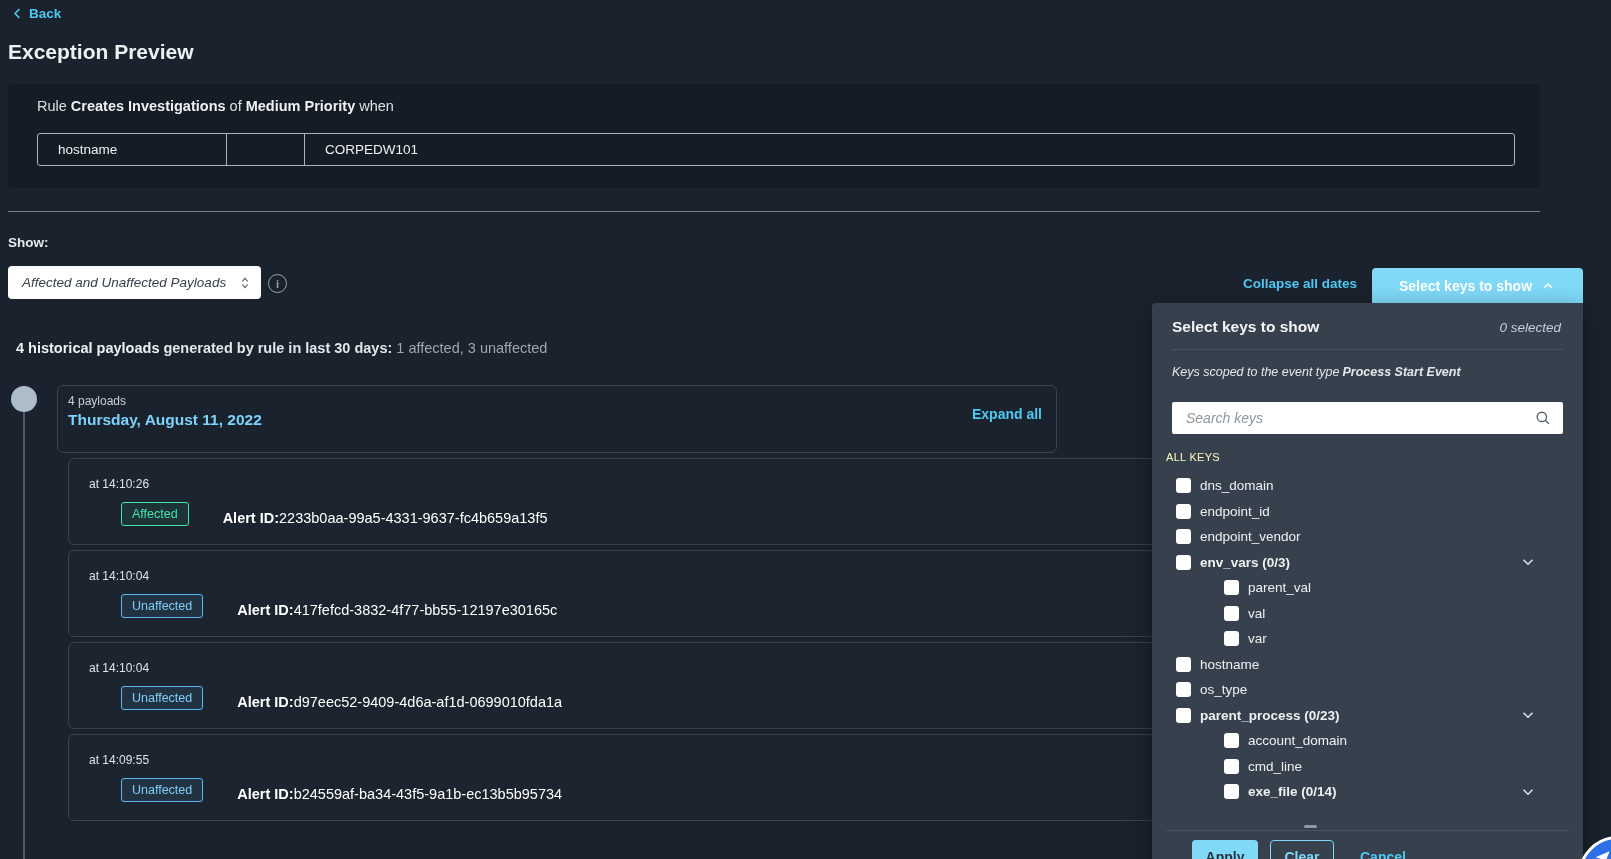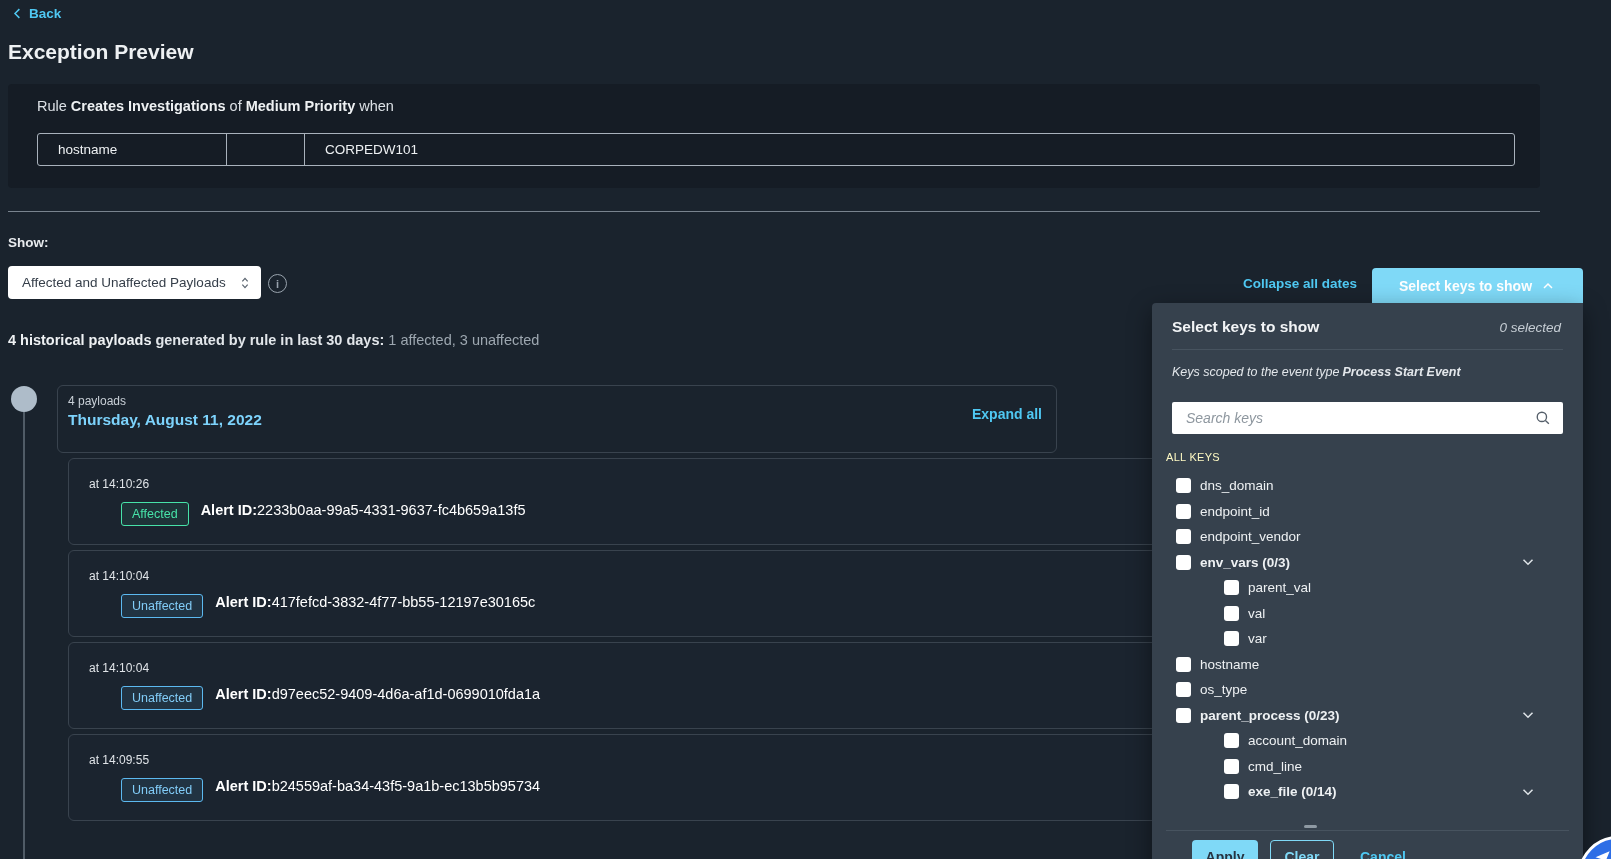--- a/index.html
+++ b/index.html
@@ -28,21 +28,21 @@
   .rule-cell.key{width:190px;border-radius:3px 0 0 3px;}
   .rule-cell.op{width:79px;margin-left:-1px;}
   .rule-cell.val{flex:1;margin-left:-1px;border-radius:0 3px 3px 0;}
 
   .divider{left:8px;top:211px;width:1532px;height:1px;background:#79838e;}
 
   
   .show-label{left:8px;top:235px;font-size:13.5px;font-weight:600;color:#e8ebee;}
   .dropdown{left:8px;top:266px;width:253px;height:33px;background:#ffffff;border-radius:4px;
             display:flex;align-items:center;justify-content:space-between;
-            padding:0 8px 0 14px;box-sizing:border-box;color:#353e49;font-size:13.5px;cursor:pointer;}
+            padding:0 8px 0 14px;box-sizing:border-box;color:#353e49;font-size:13.5px;cursor:pointer;font-style:italic;}
   .dropdown .unfold{color:#5b6570;}
   .info-icon{left:268px;top:274px;width:17px;height:17px;border:1.5px solid #99a3ad;border-radius:50%;
              color:#99a3ad;font-size:11px;display:flex;align-items:center;justify-content:center;
              font-weight:700;cursor:pointer;}
   .collapse-link{left:1243px;top:276px;color:#4fc8f2;font-size:13.5px;font-weight:700;cursor:pointer;}
   .select-keys-btn{left:1372px;top:268px;width:211px;height:35px;background:#7fd9f7;border:none;
                    border-radius:4px 4px 0 0;color:#ffffff;font-weight:700;font-size:14px;
                    font-family:inherit;display:flex;align-items:center;justify-content:center;gap:8px;cursor:pointer;}
 
   
@@ -61,21 +61,21 @@
              box-sizing:border-box;}
   .date-count{position:absolute;left:10px;top:8px;font-size:12px;color:#c9d0d7;}
   .date-title{position:absolute;left:10px;top:25px;font-size:15.5px;font-weight:700;color:#7dd3fc;}
   .expand-all{position:absolute;right:14px;top:20px;color:#4fc8f2;font-size:14px;font-weight:700;cursor:pointer;}
 
   
   .payload-list{left:68px;top:458px;width:1139px;display:flex;flex-direction:column;gap:5px;}
   .payload-card{position:relative;height:87px;border:1px solid #39434e;border-radius:6px;
                 box-sizing:border-box;padding:18px 20px 0;background:#1b242f;cursor:pointer;}
   .payload-time{font-size:12px;color:#e0e4e8;margin-bottom:11px;}
-  .payload-row{display:flex;align-items:flex-start;gap:12px;padding-left:32px;}
+  .payload-row{display:flex;align-items:flex-end;gap:34px;padding-left:32px;}
   .badge{font-size:12.5px;padding:4px 10px;border-radius:3px;border:1px solid transparent;}
   .badge[data-status="Affected"]{color:#47e3a9;border-color:#47e3a9;background:rgba(71,227,169,0.08);}
   .badge[data-status="Unaffected"]{color:#82cdf8;border-color:#5cb9f0;background:rgba(92,185,240,0.10);}
   .alert-text{font-size:14.5px;color:#ffffff;}
   .alert-text .lbl{font-weight:700;}
   .alert-text .val{font-weight:500;}
   .card-chev{position:absolute;right:22px;top:50%;transform:translateY(-50%);color:#cfd5db;}
 
   
   .keys-panel{left:1152px;top:303px;width:431px;height:580px;background:#36414d;
@@ -154,21 +154,21 @@
 
 <div class="abs collapse-link">Collapse all dates</div>
 
 <button class="abs select-keys-btn">
   <span>Select keys to show</span>
   <svg width="16" height="16" viewBox="0 0 24 24">
       <path d="M6 15l6-6 6 6" fill="none" stroke="currentColor" stroke-width="2.2"></path>
     </svg>
 </button>
 
-<p class="abs summary" style="margin:0;">
+<p class="abs summary" style="margin:8px;">
   <span class="s1">4 historical payloads</span><span class="s2">generated by rule in last 30 days:</span><span class="s3">1 affected, 3 unaffected</span>
 </p>
 
 <div class="abs timeline-dot"></div>
 <div class="abs timeline-line"></div>
 
 <div class="abs date-card">
   <div class="date-count">4 payloads</div>
   <div class="date-title">Thursday, August 11, 2022</div>
   <div class="expand-all">Expand all</div>

